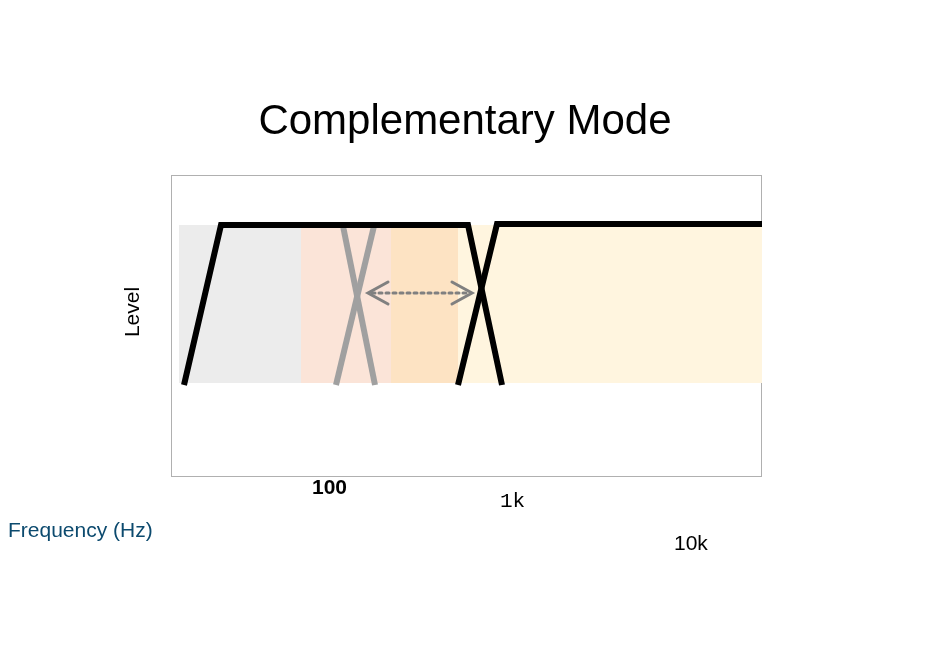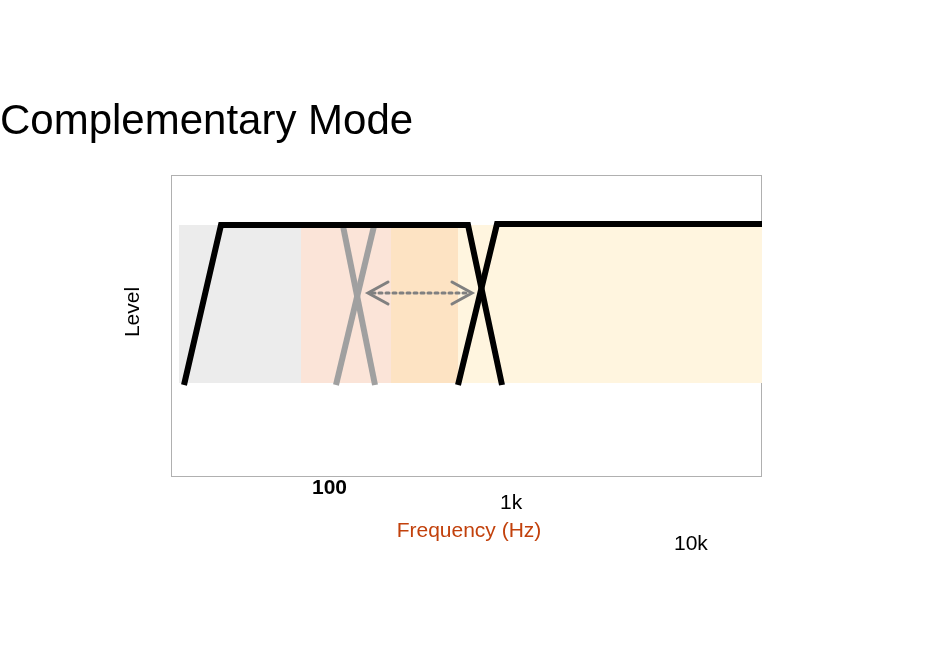--- a/index.html
+++ b/index.html
@@ -1,21 +1,21 @@
 <!DOCTYPE html>
 <html><head>
 <meta charset="utf-8">
 <style>
   html, body { margin:0; padding:0; background:#ffffff; }
   body { width:930px; height:650px; position:relative; overflow:hidden; font-family:"Liberation Sans", sans-serif; }
-  .title { position:absolute; left:0; width:930px; top:96px; text-align:left; font-size:42px; color:#000; }
+  .title { position:absolute; left:0; width:930px; top:96px; text-align:center; font-size:42px; color:#000; }
   .plot { position:absolute; left:171px; top:175px; width:591px; height:302px; border:1px solid #b0b0b0; box-sizing:border-box; }
   svg.diagram { position:absolute; left:0; top:0; }
   .tick { position:absolute; font-size:21px; color:#000; }
-  .xlabel { position:absolute; left:0; width:930px; text-align:center; top:518px; font-size:21px; color:#c2410c; padding-left:8px; box-sizing:border-box; }
+  .xlabel { position:absolute; left:0; width:930px; top:518px; font-size:21px; color:#0c4a6e; padding-left:8px; box-sizing:border-box; }
   .ylabel { position:absolute; left:100px; top:300px; width:64px; text-align:center; font-size:21px; transform:rotate(-90deg); transform-origin:center; }
 </style>
 </head>
 <body>
 
 <div class="title">Complementary Mode</div>
 
 <div class="plot"></div>
 
 <svg class="diagram" width="930" height="650" viewBox="0 0 930 650">
@@ -35,17 +35,17 @@
     <polyline points="388,282 368,293 388,304"></polyline>
     <polyline points="452,282 472,293 452,304"></polyline>
   </g>
 
   <polyline points="184,385 221,225 468,225 502,385" stroke="#000" stroke-width="6" fill="none" stroke-linejoin="miter"></polyline>
 
   <polyline points="458,385 497,224 762,224" stroke="#000" stroke-width="6" fill="none" stroke-linejoin="miter"></polyline>
 </svg>
 
 <div class="tick" style="left:312px; top:475px;font-weight:bold;">100</div>
-<div class="tick" style="left:500px; top:490px;">1k</div>
+<div class="tick" style="left:500px; top:490px;font-family:Liberation Mono, monospace;">1k</div>
 <div class="tick" style="left:674px; top:487px;margin-top:44px;">10k</div>
 
 <div class="xlabel">Frequency (Hz)</div>
 <div class="ylabel">Level</div>
 
 </body></html>

